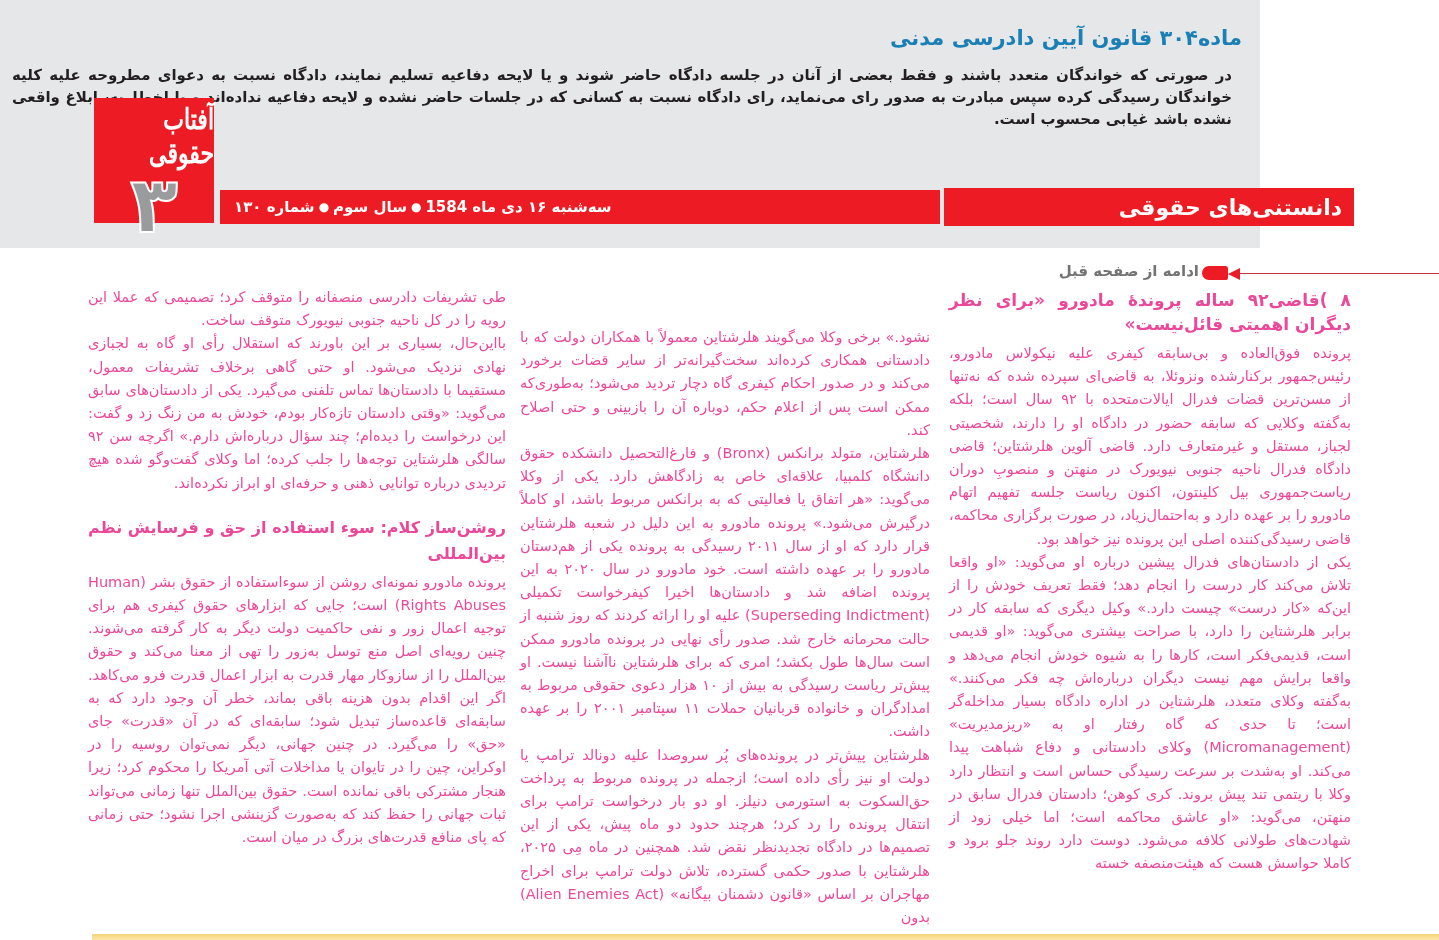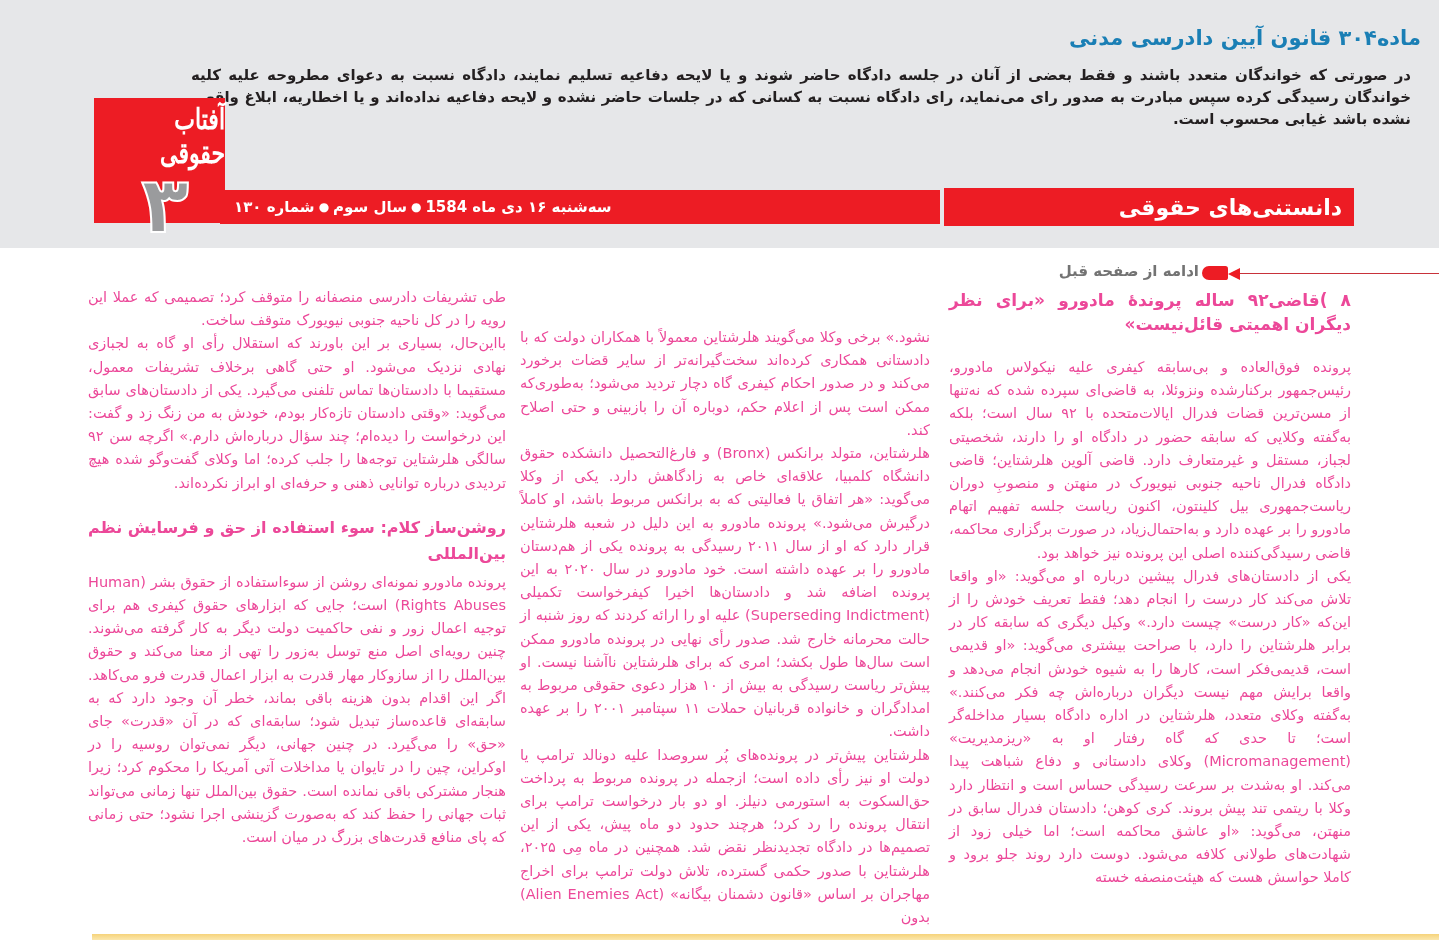--- a/index.html
+++ b/index.html
@@ -1,36 +1,36 @@
 <!DOCTYPE html>
 <html><head>
 <meta charset="utf-8">
 <style>
   html, body { margin: 0; padding: 0; }
   body {
     width: 1439px; height: 940px; overflow: hidden; background: #ffffff;
     font-family: "DejaVu Sans", sans-serif; color: #231f20; position: relative;
   }
   .header {
-    position: absolute; left: 0; top: 0; width: 1439px; height: 248px;
+    position: absolute; left: 0; top: 0; width: 1260px; height: 248px;
     background: #e6e7e9;
   }
   .law-title {
     position: absolute; right: 18px; top: 26px; direction: rtl;
     font-family: "DejaVu Sans", sans-serif; font-weight: bold; font-size: 21px;
     color: #1a7fb5; white-space: nowrap;
   }
   .law-text {
     position: absolute; right: 28px; top: 64px; width: 1220px; direction: rtl;
     font-weight: bold; font-size: 15px; line-height: 22px; color: #231f20;
     text-align: justify; text-align-last: right;
   }
   .logo {
     position: absolute; left: 94px; top: 98px; width: 120px; height: 125px;
-    background: #ed1c24; display: flex; flex-direction: column; align-items: center; padding-left: 11px;
+    background: #ed1c24; display: flex; flex-direction: column; align-items: center;
   }
   .logo-name {
     color: #fff; font-size: 22px; font-weight: bold; direction: rtl; margin-top: 12px;
     font-family: "DejaVu Serif", serif; transform: scaleY(1.3);
   }
   .logo-num {
     color: #9a9b9d; font-size: 78px; font-weight: bold; line-height: 70px; margin-top: 8px;
     -webkit-text-stroke: 2px #ffffff; font-family: "DejaVu Sans", sans-serif;
   }
   .issue-bar {
@@ -61,21 +61,21 @@
   }
   .col {
     position: absolute; top: 290px; direction: rtl; font-size: 14.5px; line-height: 23.2px;
     text-align: justify; text-align-last: right; color: #ec4899;
   }
   .col p { margin: 0; }
   .col-1 { right: 88px; width: 402px; top: 288px; }
   .col-2 { left: 520px; width: 410px; top: 286px; margin-top: 40px; }
   .col-3 { left: 88px; width: 418px; top: 286px; }
   .headline {
-    font-weight: bold; font-size: 17px; line-height: 24px; margin-bottom: 20px;
+    font-weight: bold; font-size: 17px; line-height: 24px; margin-bottom: 6px;
   }
   .subhead { font-weight: bold; font-size: 16px; line-height: 26px; margin: 20px 0 4px; }
   .gold-rule {
     position: absolute; left: 92px; top: 934px; width: 1347px; height: 6px;
     background: linear-gradient(#f6d37a, #fbe7ad);
   }
 </style>
 </head>
 <body>
 

